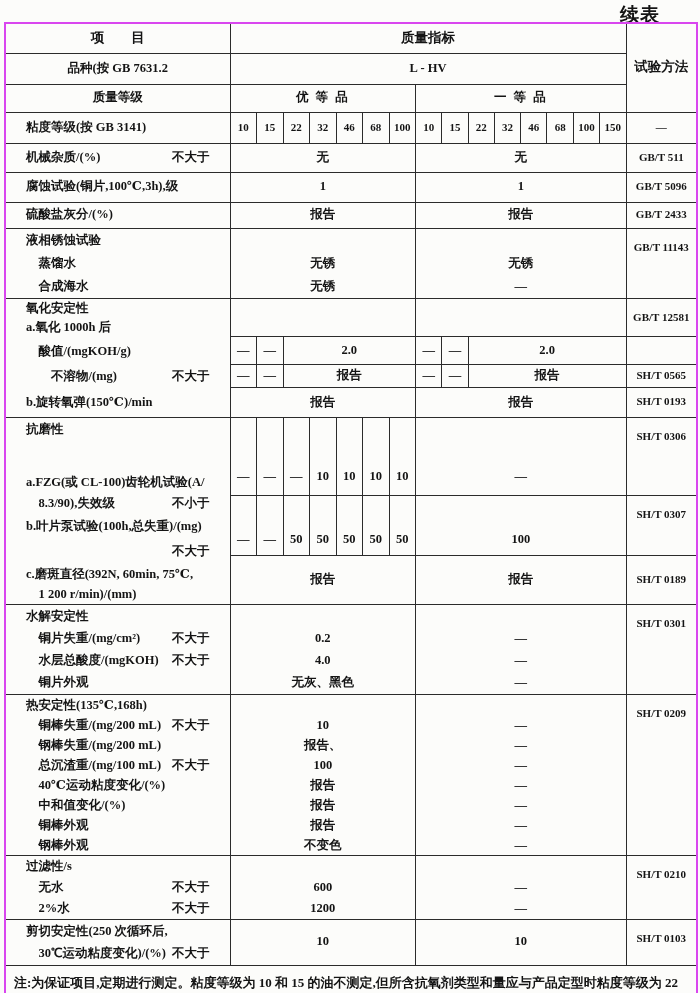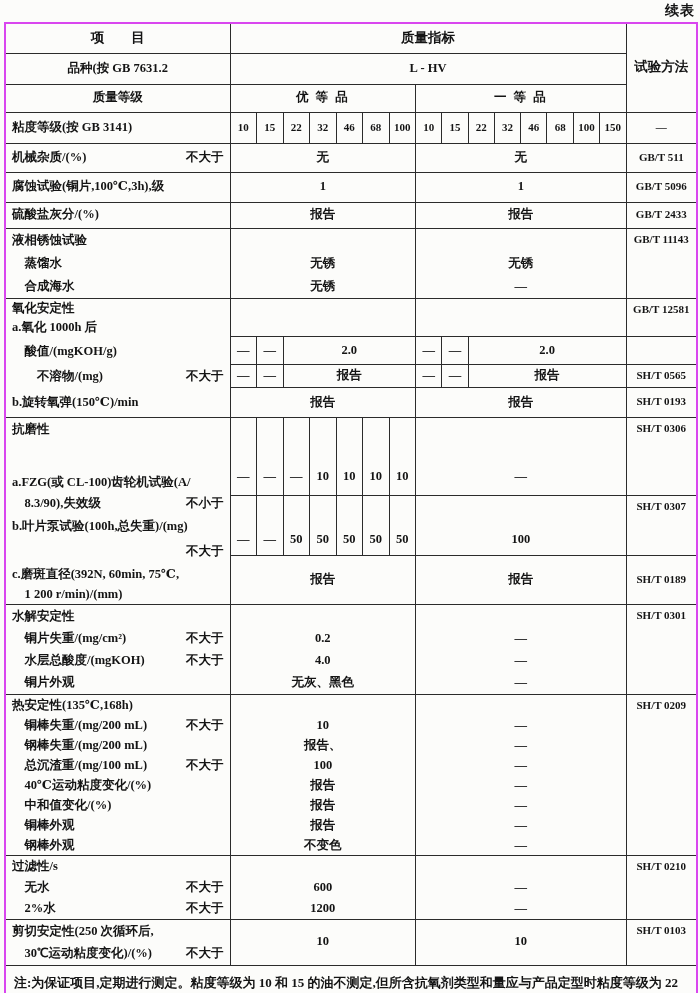--- a/index.html
+++ b/index.html
@@ -4,40 +4,40 @@
 <style>
   html,body{margin:0;padding:0;}
   body{
     width:700px;height:993px;position:relative;
     background:#fcfcfa;color:#141414;
     font-family:"Liberation Serif","DejaVu Serif",serif;
     font-weight:bold;
     -webkit-font-smoothing:antialiased;
   }
   .continued{
-    position:absolute;top:2px;right:5px;
-    font-size:14px;letter-spacing:1px;
+    position:absolute;top:2px;right:40px;
+    font-size:19px;letter-spacing:1px;
   }
   .tblwrap{position:absolute;left:4px;top:22px;}
   table{
     border-collapse:collapse;table-layout:fixed;width:692px;
     border:2px solid #d946ef;
   }
   td{
     border:1px solid #2b2b2b;
     padding:0;margin:0;
     text-align:center;vertical-align:middle;
     font-size:12.5px;line-height:1.25;
     overflow:hidden;
   }
   .hd{font-size:13.5px;}
-  .lbl{text-align:left;padding:0 6px;}
+  .lbl{text-align:left;padding:0 20px;}
   .num{font-size:11px;padding:0 1px;}
   .method{font-size:11px;padding:0 2px;}
-  .top{vertical-align:top;padding-top:4px;}
+  .top{vertical-align:top;padding-top:12px;}
   .stack{vertical-align:top;}
   .lines{display:block;width:100%;}
   .tline{display:block;white-space:pre;text-align:center;}
   .lbl .tline{text-align:left;}
   .tline.split{display:flex;justify-content:space-between;white-space:pre;}
   .lq{display:flex;justify-content:space-between;white-space:pre;}
   
   .lh20 .tline{height:20px;line-height:20px;}
   .lh21 .tline{height:21px;line-height:21px;}
   .lh22 .tline{height:22px;line-height:22px;font-family:Liberation Serif, serif;}

